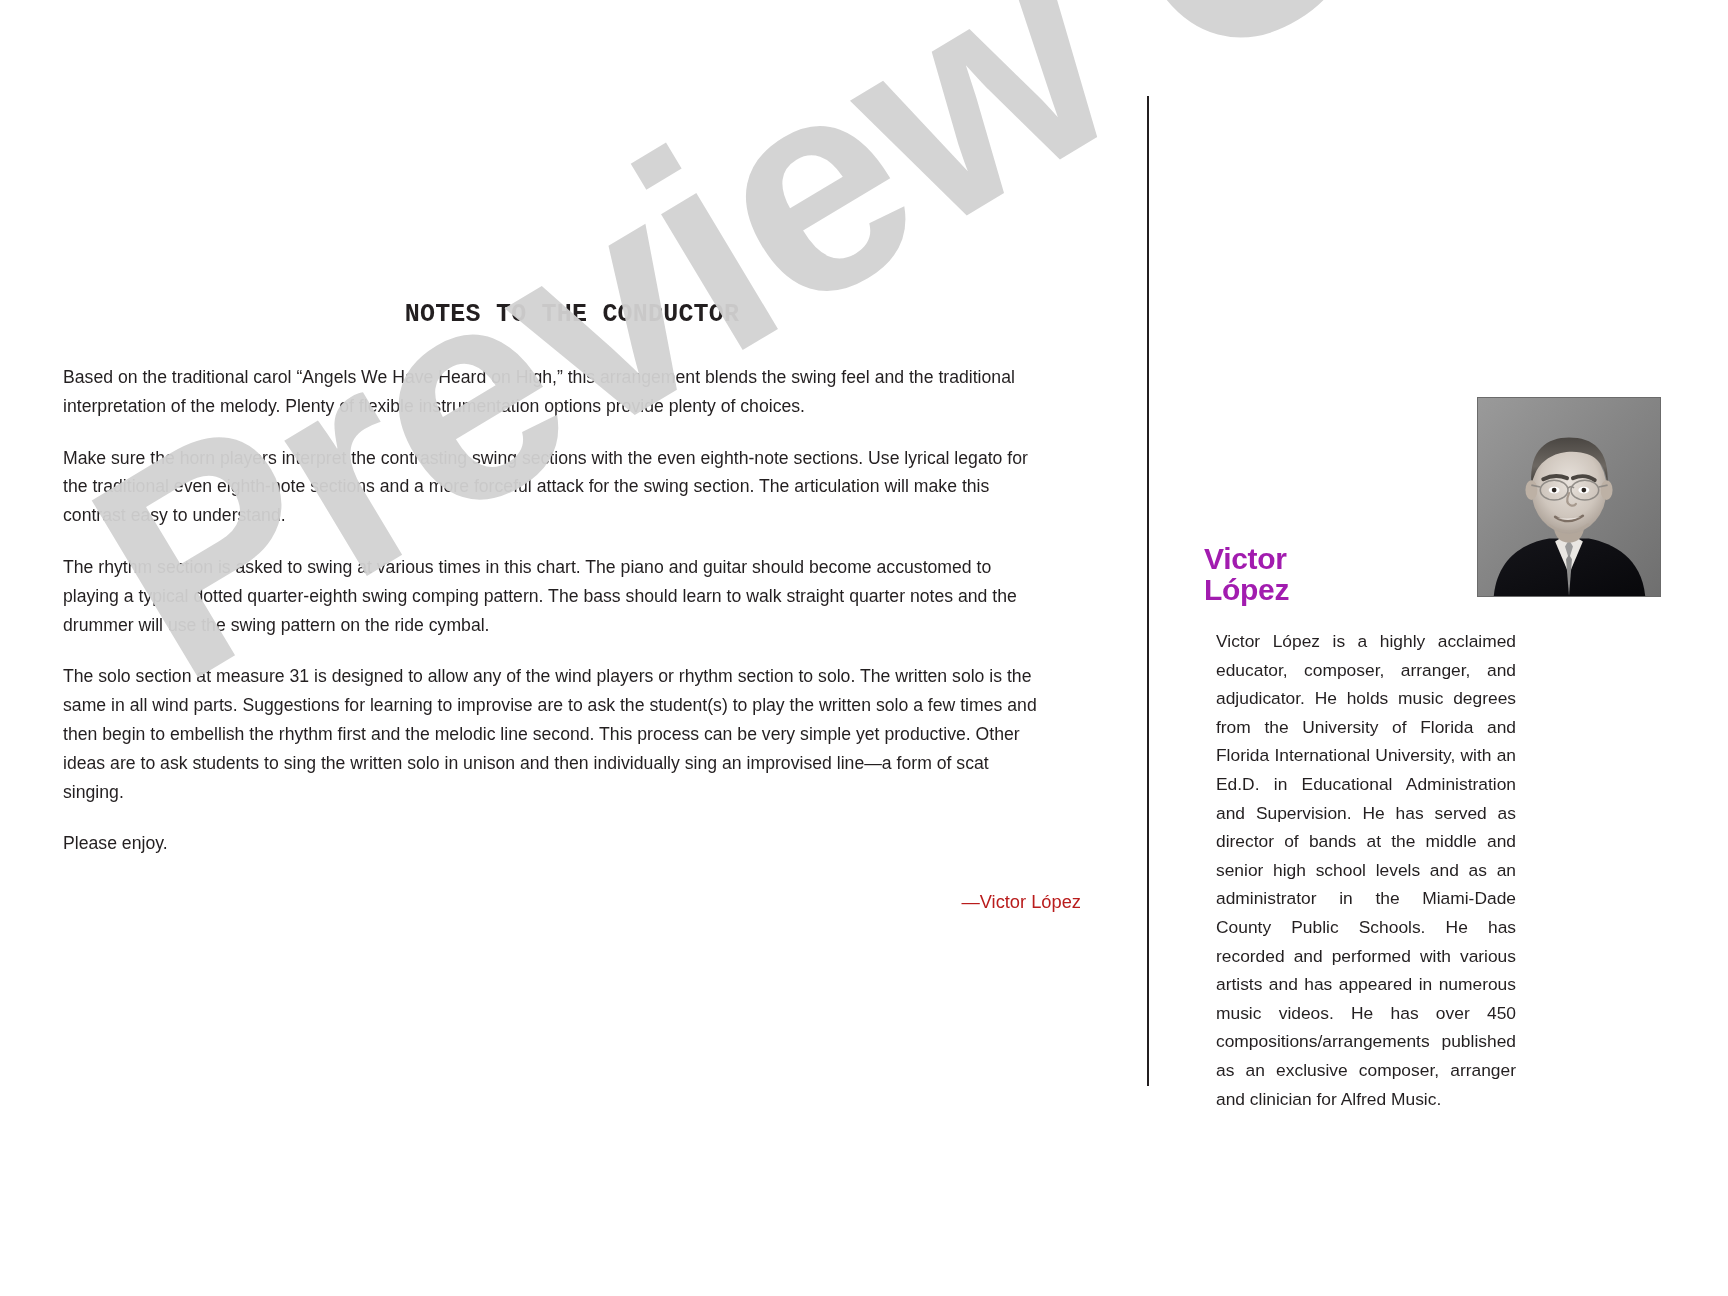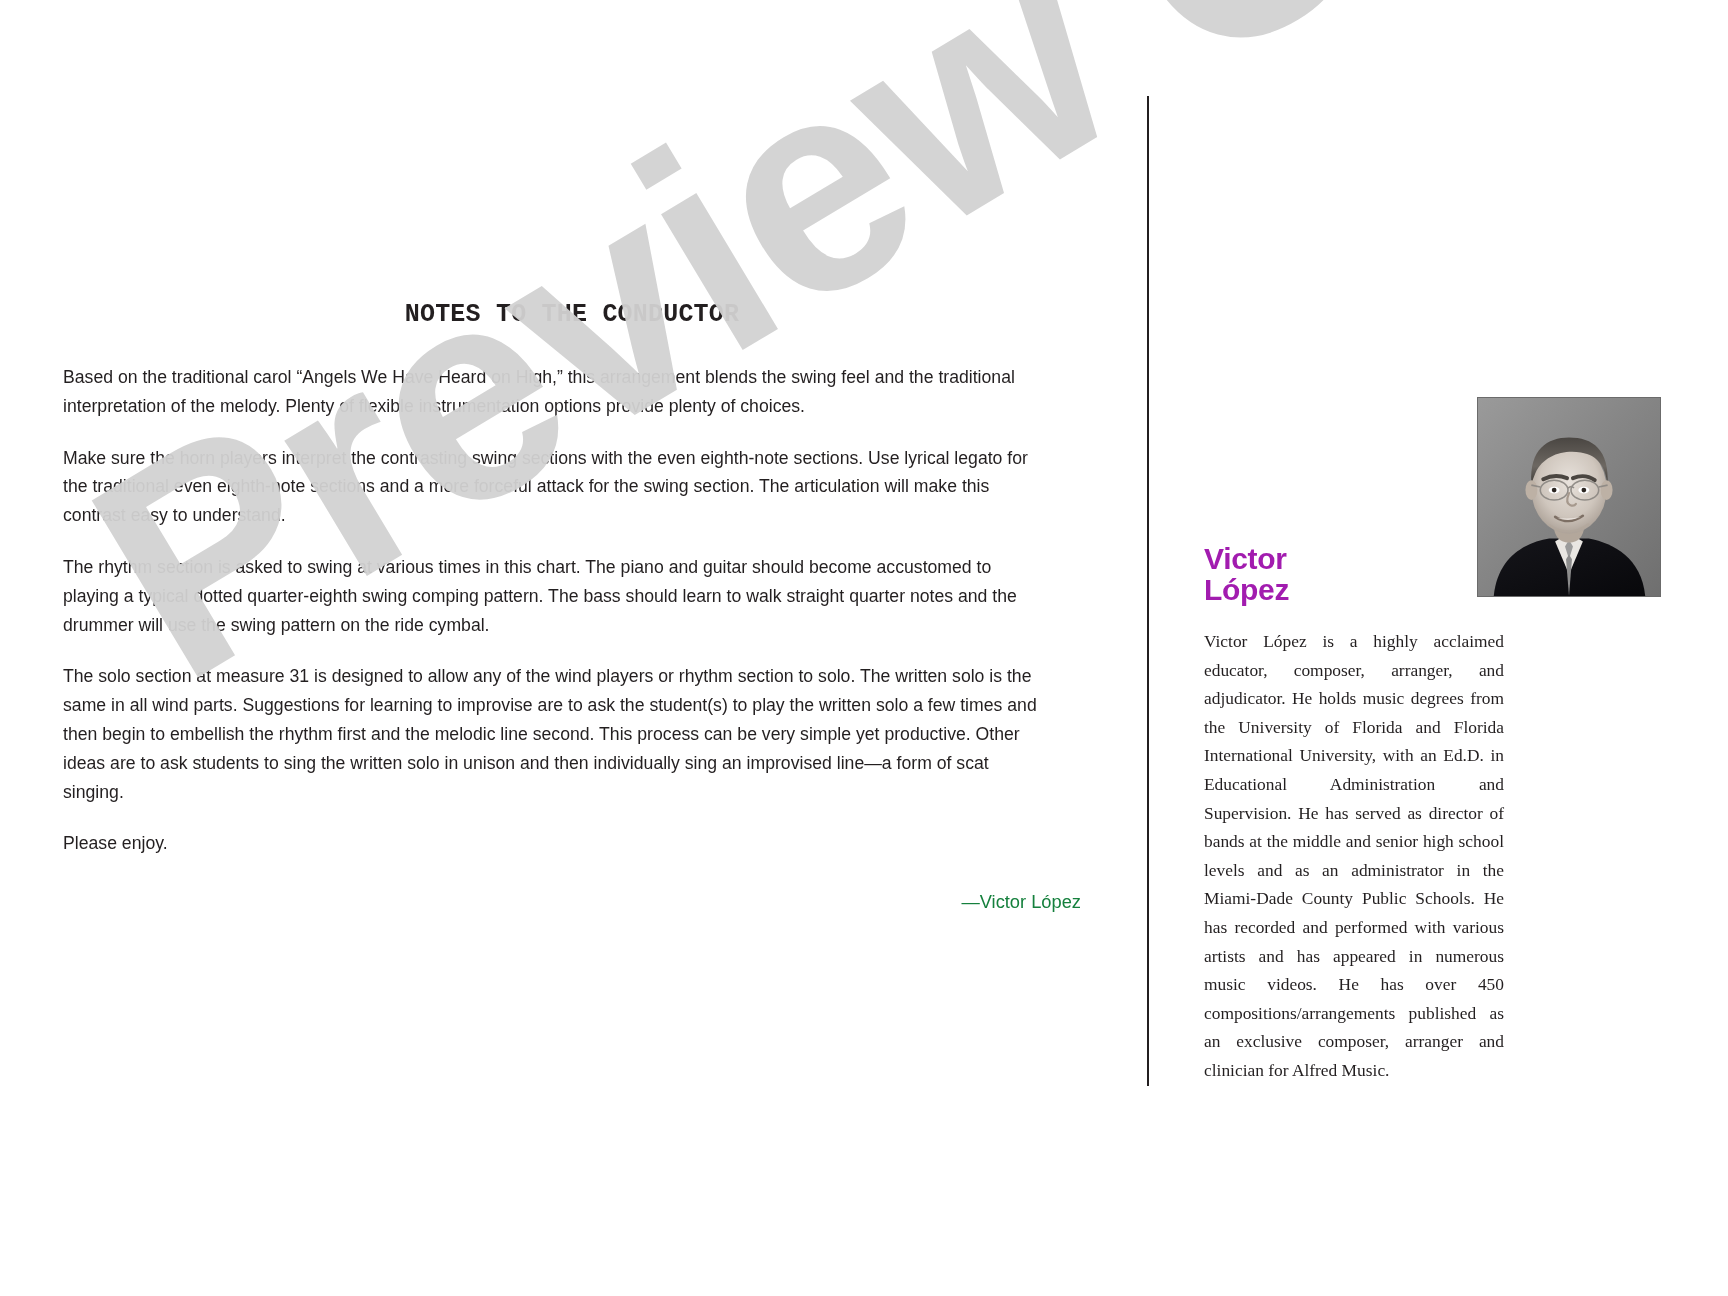--- a/index.html
+++ b/index.html
@@ -77,21 +77,21 @@
     color: #231f20;
     margin: 0 0 23px 0;
     text-align: left;
     font-family: "Liberation Sans", sans-serif;
     transform: scaleX(0.965);
     transform-origin: left center;
   }
   #signature {
     font-size: 18.3px;
     line-height: 28px;
-    color: #15803d;
+    color: #b91c1c;
     text-align: right;
     margin-top: 30px;
     font-family: "Liberation Sans", sans-serif;
   }
 
   
   #bio-col {
     position: absolute;
     left: 1204px;
     top: 388px;
@@ -122,23 +122,23 @@
     padding-top: 155px;
     font-family: "Liberation Sans", sans-serif;
     letter-spacing: -0.3px;
   }
   #bio-text {
     font-size: 17.4px;
     line-height: 28.6px;
     color: #231f20;
     text-align: justify;
     text-justify: inter-word;
-    margin: 22px 0 0 0;
+    margin: 22px 0 0 12px;
     width: 300px;
-    font-family: Liberation Serif, serif;
+    font-family: Liberation Sans, sans-serif;
   }
 </style>
 </head>
 <body>
 
 <div id="page">
 
   <div id="divider"></div>
 
   <div id="main-col">

